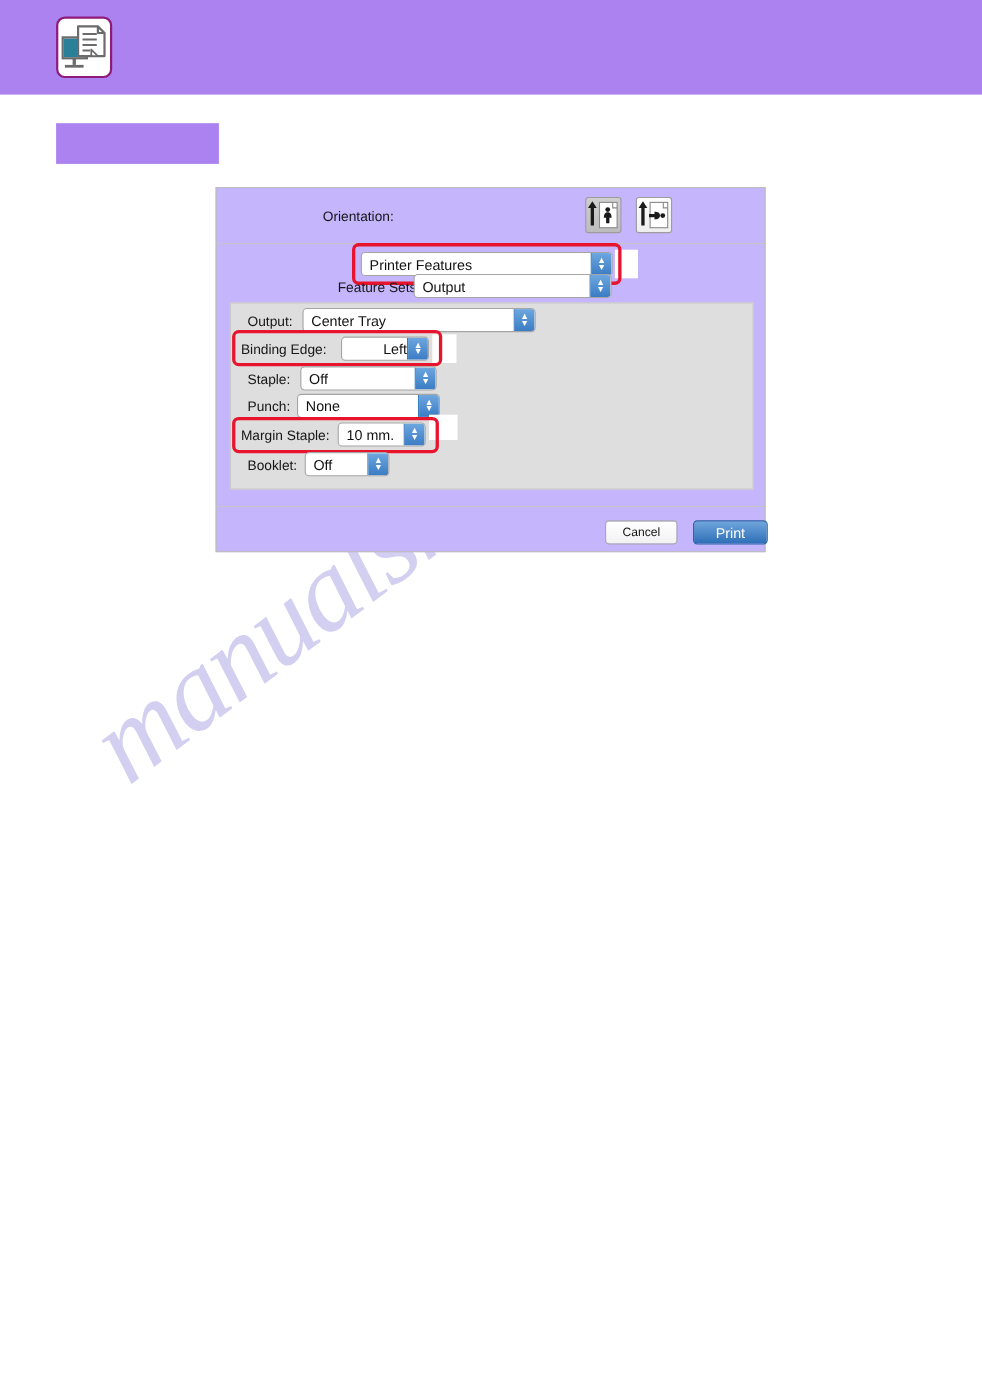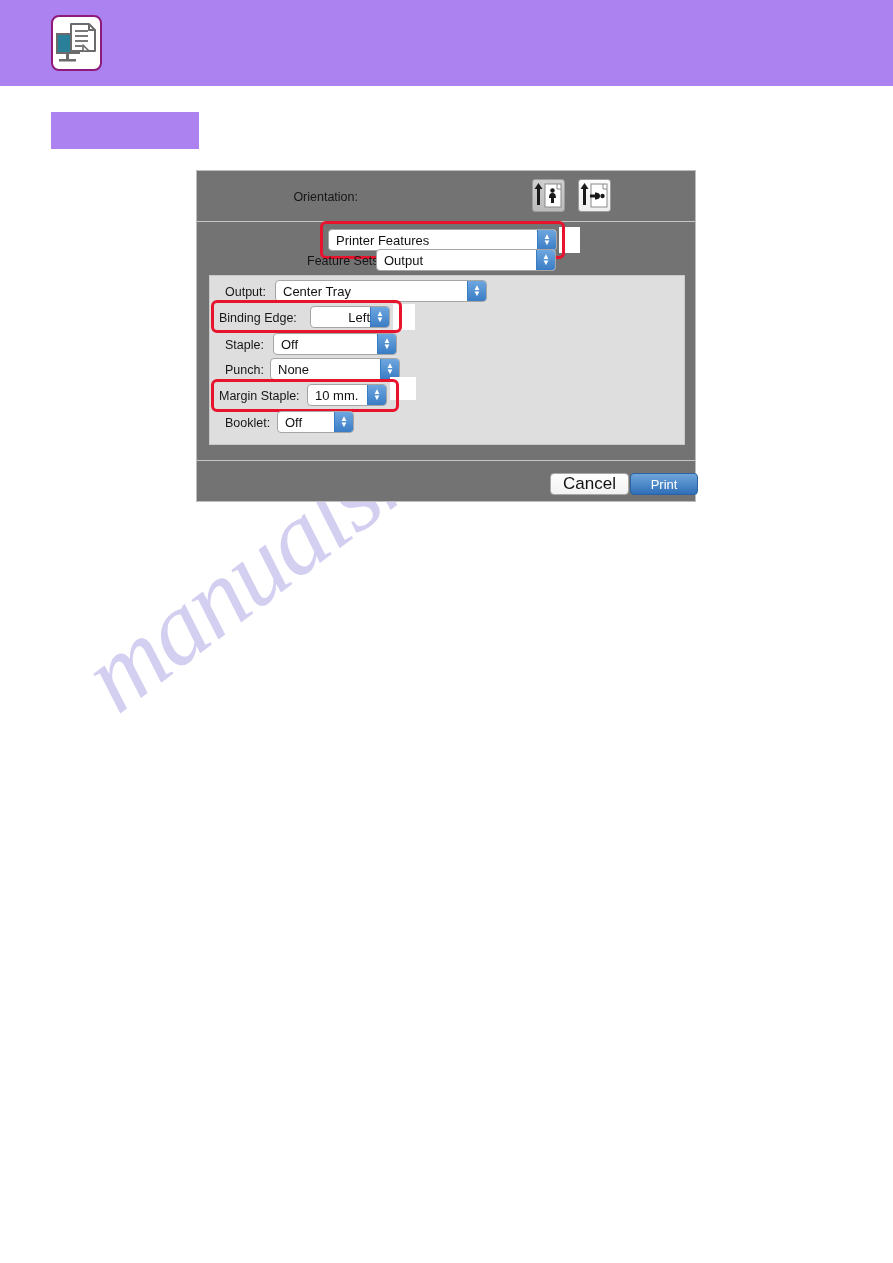--- a/index.html
+++ b/index.html
@@ -59,21 +59,21 @@
     white-space: nowrap;
     pointer-events: none;
     user-select: none;
   }
 
   
   #print-dialog {
     position: absolute;
     left: 196px; top: 170px;
     width: 500px; height: 332px;
-    background: #737373;
+    background: #c4b5fd;
     border: 1px solid #bdbdbd;
     box-sizing: border-box;
     font-size: 12px;
     color: #1a1a1a;
   }
 
   .dlg-sep {
     position: absolute;
     left: 0; width: 100%;
     height: 1px;
@@ -172,26 +172,26 @@
     border: 3px solid #e8142d;
     border-radius: 6px;
     box-sizing: border-box;
     pointer-events: none;
   }
 
   
   #btn-cancel {
     position: absolute;
     left: 353px; top: 302px;
-    width: 79px; height: 22px;
+    width: 66px; height: 22px;
     background: linear-gradient(#ffffff, #f2f2f2);
     border: 1px solid #a8a8a8;
     border-radius: 4px;
     box-sizing: border-box;
-    font-size: 17px;
+    font-size: 11px;
     color: #121212;
     display: flex; align-items: center; justify-content: center;
   }
   #btn-print {
     position: absolute;
     left: 433px; top: 302px;
     width: 68px; height: 22px;
     background: linear-gradient(#6fa5da, #2f6fb8);
     border: 1px solid #2b63a4;
     border-radius: 4px;

